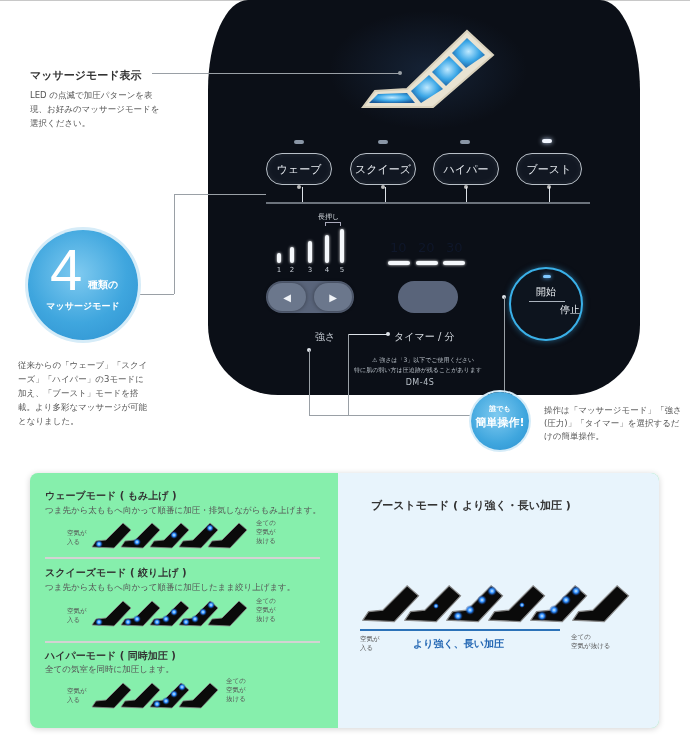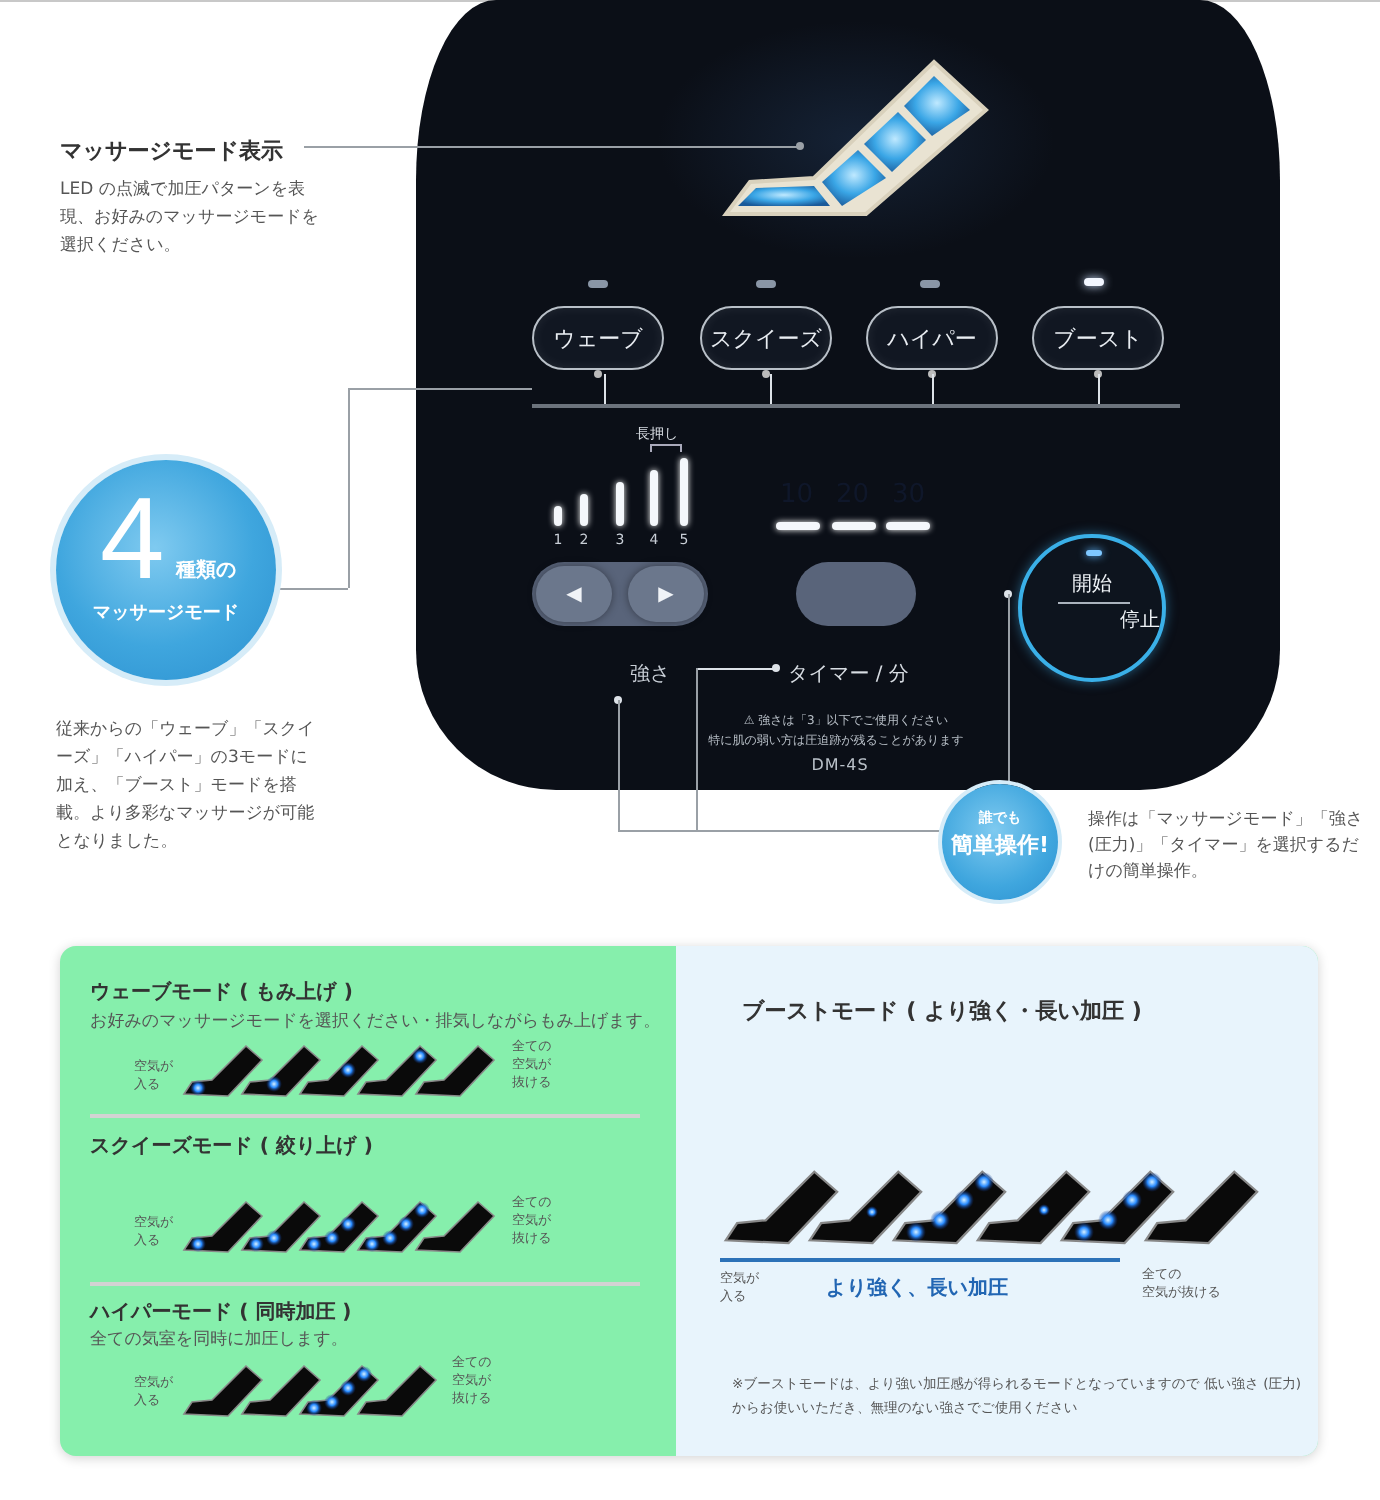--- a/index.html
+++ b/index.html
@@ -52,21 +52,21 @@
 
   
   .h-disp { position: absolute; left: 30px; top: 68px; font-size: 11px; font-weight: bold; color: #333; }
   .p-disp { position: absolute; left: 30px; top: 88px; width: 130px; font-size: 8.5px; line-height: 14px; color: #555; }
 
   .big-circle { position: absolute; left: 28px; top: 230px; width: 110px; height: 110px; border-radius: 50%;
     background: radial-gradient(circle at 45% 40%, #7fcaf0 0%, #3fa6de 55%, #2b8fcf 100%); box-shadow: 0 0 0 3px #d6ecf8; }
   .big-4 { position: absolute; left: 22px; top: 6px; font-size: 58px; color: #fff; font-family: "Liberation Sans", sans-serif; }
   .big-kind { position: absolute; left: 60px; top: 48px; font-size: 10px; font-weight: bold; color: #fff; }
   .big-sub { position: absolute; left: 0; width: 110px; top: 70px; text-align: center; font-size: 9px; font-weight: bold; color: #fff; }
-  .p-four { position: absolute; left: 28px; top: 358px; width: 132px; font-size: 8.5px; line-height: 14px; color: #555; }
+  .p-four { position: absolute; left: 18px; top: 358px; width: 132px; font-size: 8.5px; line-height: 14px; color: #555; }
 
   .easy-circle { position: absolute; left: 471px; top: 392px; width: 58px; height: 58px; border-radius: 50%;
     background: radial-gradient(circle at 45% 40%, #7fcaf0 0%, #3fa6de 60%, #2b8fcf 100%); box-shadow: 0 0 0 2px #d6ecf8; }
   .easy-1 { position: absolute; width: 100%; top: 12px; text-align: center; font-size: 7px; font-weight: bold; color: #fff; }
   .easy-2 { position: absolute; width: 100%; top: 23px; text-align: center; font-size: 11px; font-weight: bold; color: #fff; }
   .p-easy { position: absolute; left: 544px; top: 404px; width: 140px; font-size: 8.5px; line-height: 13px; color: #555; }
 
   
   .card { position: absolute; left: 30px; top: 473px; width: 629px; height: 255px; border-radius: 8px; background: #86efac;
     box-shadow: 0 1px 6px rgba(0,0,0,0.18); overflow: hidden; }
@@ -223,21 +223,21 @@
     <symbol id="legshape" viewBox="0 0 42 28">
       <path d="M2 26 L6 20 L16 19 L33 2 L41 9 L24 27 Z" fill="#0a0a0a" stroke="#888" stroke-width="0.8"></path>
     </symbol>
   </defs>
 </svg>
 
 <div class="card">
   <div class="card-right"></div>
 
   <div class="mode-title" style="top:16px;">ウェーブモード ( もみ上げ )</div>
-  <div class="mode-desc" style="top:32px;">お好みのマッサージモードを選択ください・排気しながらもみ上げます。</div>
+  <div class="mode-desc" style="top:32px;">つま先から太ももへ向かって順番に加圧・排気しながらもみ上げます。</div>
   <div class="air-in" style="left:37px; top:56px;">
       <div>空気が</div>
       <div>入る</div>
     </div>
   <svg style="position:absolute; left:60px; top:48px;" width="160" height="30">
     <use href="#legshape" x="0" y="0" width="42" height="28"></use>
       <circle cx="9" cy="23" r="4" fill="url(#bl)"></circle>
     <use href="#legshape" x="29" y="0" width="42" height="28"></use>
       <circle cx="47" cy="21" r="4" fill="url(#bl)"></circle>
     <use href="#legshape" x="58" y="0" width="42" height="28"></use>
@@ -247,20 +247,21 @@
     <use href="#legshape" x="116" y="0" width="42" height="28"></use>
   </svg>
   <div class="air-out" style="left:226px; top:46px;">
       <div>全ての</div>
       <div>空気が</div>
       <div>抜ける</div>
     </div>
   <div class="sep" style="top:84px;"></div>
 
   <div class="mode-title" style="top:93px;">スクイーズモード ( 絞り上げ )</div>
+  <div class="mode-desc" style="top:109px;">つま先から太ももへ向かって順番に加圧したまま絞り上げます。</div>
   <div class="air-in" style="left:37px; top:134px;">
       <div>空気が</div>
       <div>入る</div>
     </div>
   <svg style="position:absolute; left:60px; top:126px;" width="160" height="30">
     <use href="#legshape" x="0" y="0" width="42" height="28"></use>
       <circle cx="9" cy="23" r="4" fill="url(#bl)"></circle>
     <use href="#legshape" x="29" y="0" width="42" height="28"></use>
       <circle cx="38" cy="23" r="4" fill="url(#bl)"></circle>
       <circle cx="47" cy="20" r="4" fill="url(#bl)"></circle>
@@ -327,15 +328,14 @@
     <div class="boost-line"></div>
     <div class="boost-in">
         <div>空気が</div>
         <div>入る</div>
       </div>
     <div class="boost-mid">より強く、長い加圧</div>
     <div class="boost-out">
         <div>全ての</div>
         <div>空気が抜ける</div>
       </div>
-    <div class="boost-note">※ブーストモードは、より強い加圧感が得られるモードとなっていますので 低い強さ (圧力) からお使いいただき、無理のない強さでご使用ください</div>
   </div>
 </div>
 
 </body></html>

